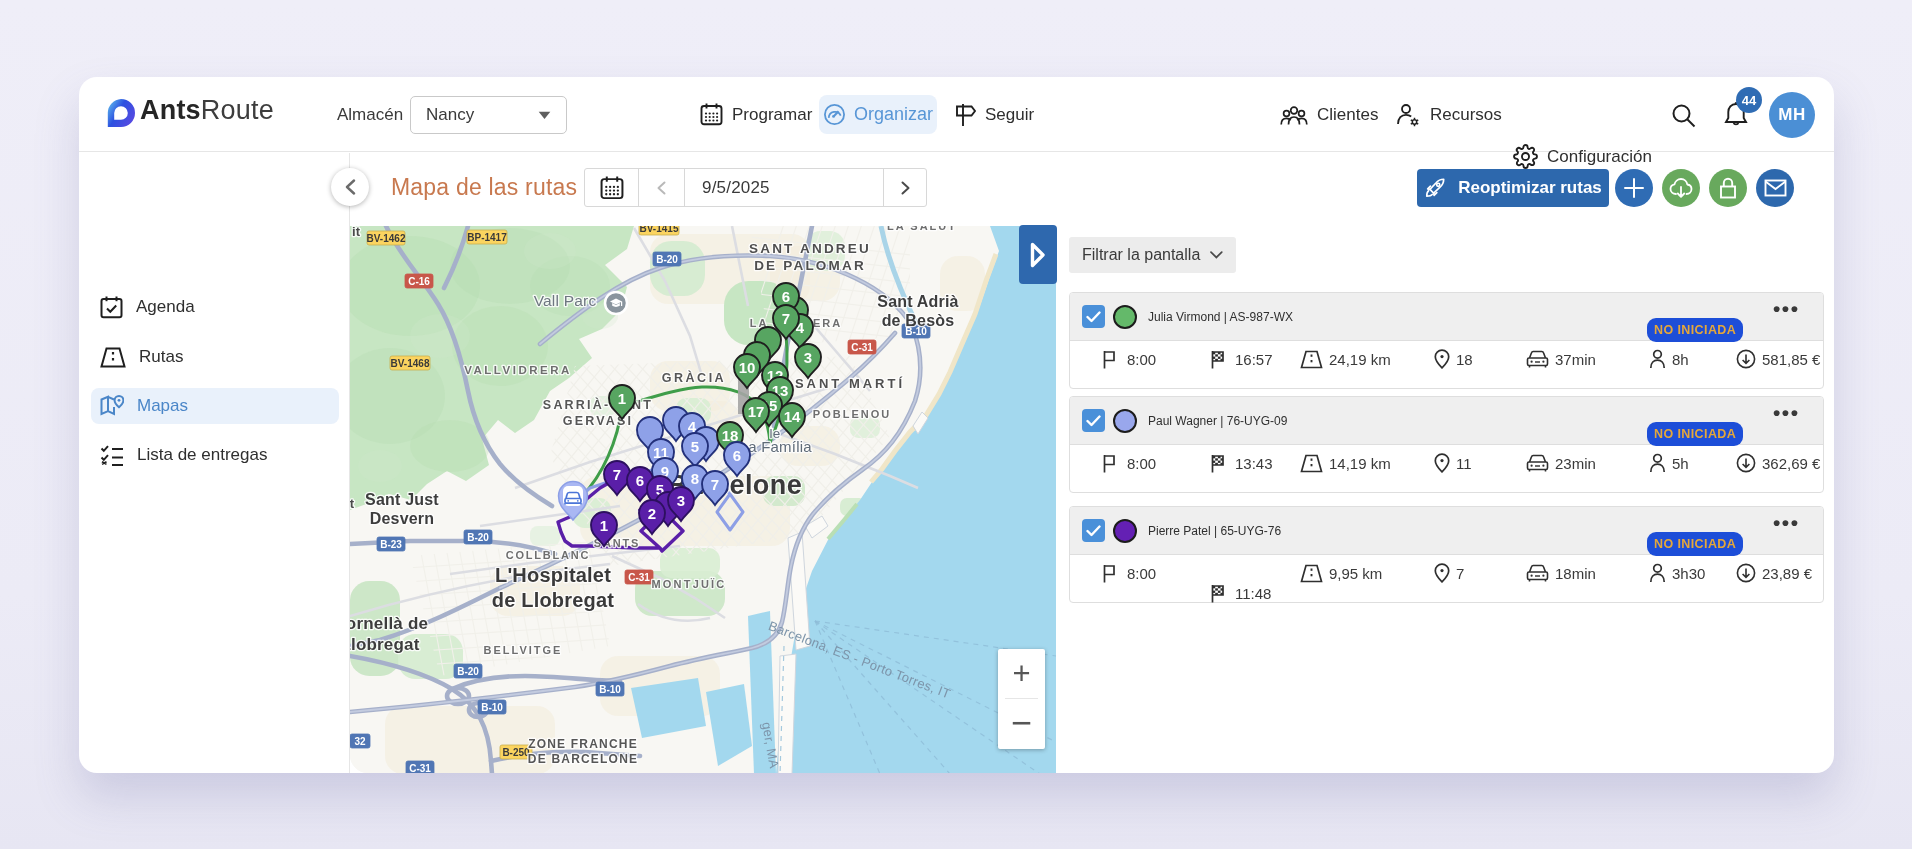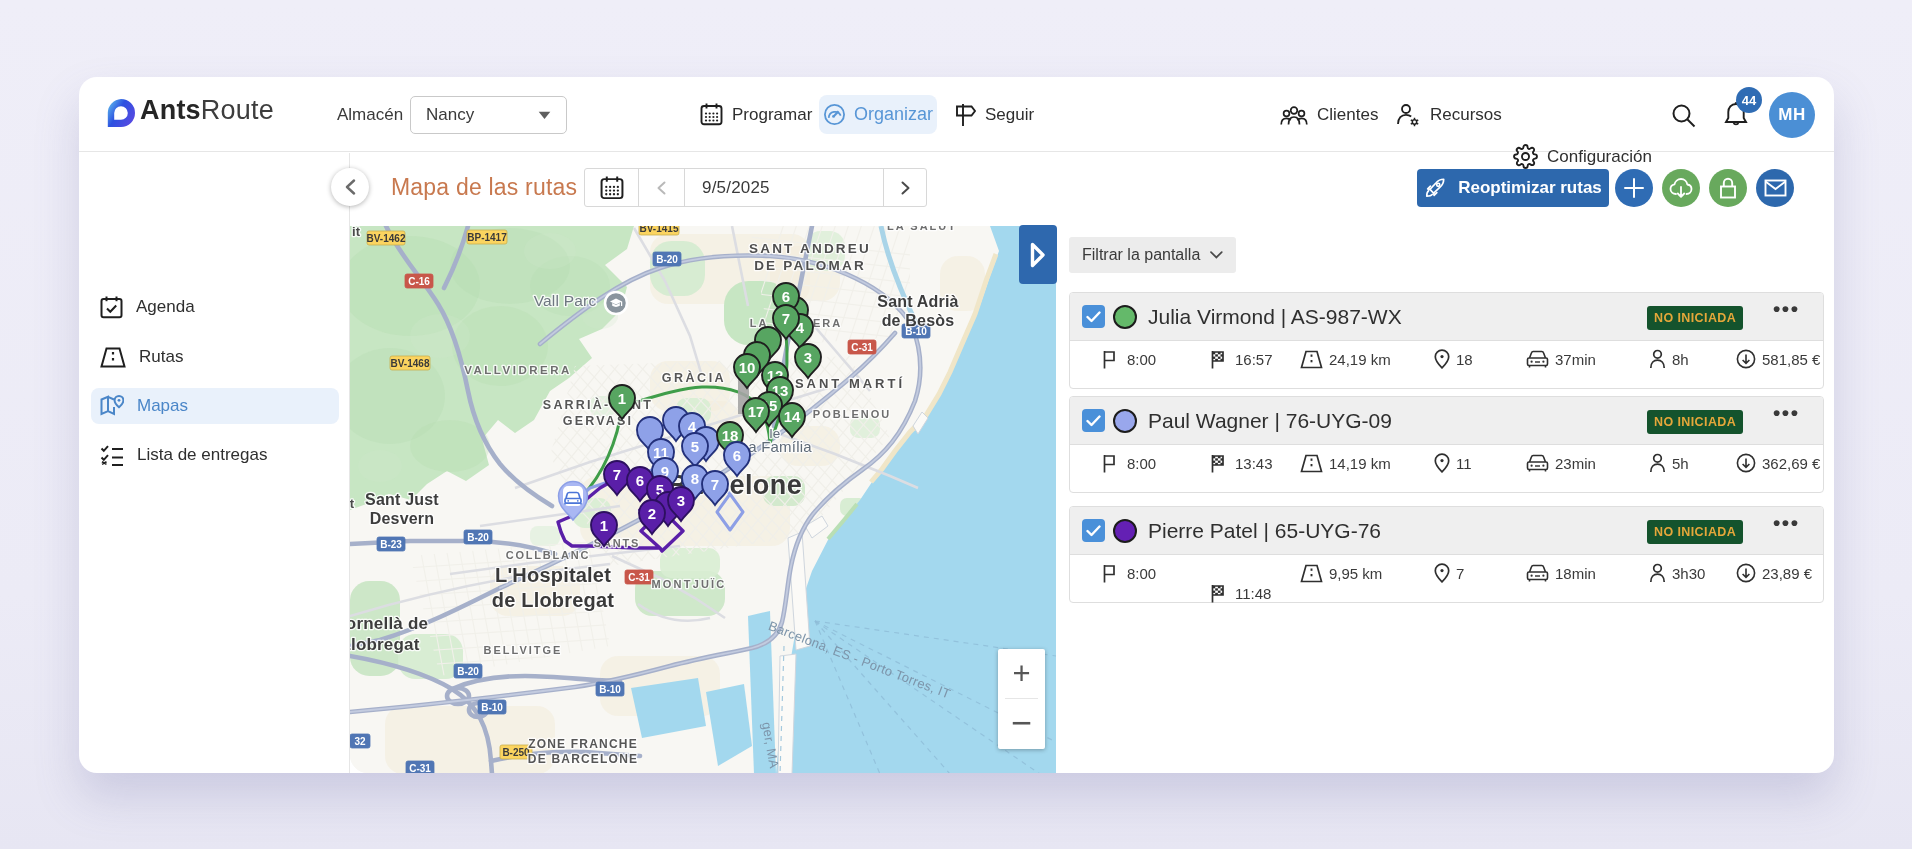--- a/index.html
+++ b/index.html
@@ -30,22 +30,22 @@
 #datew .cell { height:100%; display:flex; align-items:center; justify-content:center; }
 #reopt { left:1067px; top:16px; width:192px; height:38px; background:#2d68ad; border-radius:4px; color:#fff; font-size:17px; font-weight:700; display:flex; align-items:center; justify-content:center; gap:12px; }
 .cbtn { top:16px; width:38px; height:38px; border-radius:50%; display:flex; align-items:center; justify-content:center; }
 
 #rpanel { left:977px; top:149px; width:778px; height:547px; }
 #filterbox { left:13px; top:11px; width:167px; height:36px; background:#ececec; border-radius:3px; display:flex; align-items:center; padding:0 13px; font-size:16px; color:#3a3a3a; gap:10px; white-space:nowrap; }
 .rcard { left:13px; width:755px; height:97px; border:1px solid #dedede; border-radius:4px; background:#fff; }
 .rhead { height:48px; background:#efefef; display:flex; align-items:center; border-bottom:1px solid #dedede; border-radius:3px 3px 0 0; position:relative; }
 .ckbox { width:23px; height:23px; background:#4a90d9; border-radius:4px; margin-left:12px; display:flex; align-items:center; justify-content:center; flex:0 0 auto; }
 .vcirc { width:24px; height:24px; border-radius:50%; border:2.5px solid #1c1c1c; margin-left:8px; flex:0 0 auto; }
-.rname { font-size:21px; color:#2f2f2f; margin-left:11px; white-space:nowrap; }
-.nobadge { position:absolute; left:577px; top:13px; background:#14532d; color:#e5a73a; font-size:12.5px; font-weight:700; letter-spacing:0.4px; padding:5px 7px; border-radius:3px; }
+.rname { font-size:12px; color:#2f2f2f; margin-left:11px; white-space:nowrap; }
+.nobadge { position:absolute; left:577px; top:25px; background:#1d4ed8; color:#e5a73a; font-size:12.5px; font-weight:700; letter-spacing:0.4px; padding:5px 7px; border-radius:9px; }
 .dots { position:absolute; left:703px; top:4px; color:#3a3a3a; font-size:21px; font-weight:700; letter-spacing:1.5px; }
 .rstats { height:48px; position:relative; }
 .stat { position:absolute; top:0; height:36px; display:flex; align-items:center; gap:6px; font-size:15px; color:#3a3a3a; white-space:nowrap; }
 .stat svg { flex:0 0 auto; }
 
 #mapwrap { left:271px; top:149px; width:706px; height:547px; overflow:hidden; background:#f7f6f3; border-radius:0 0 0 18px; }
 #paneltoggle { left:940px; top:148px; width:38px; height:59px; background:#2e68ae; border-radius:4px; display:flex; align-items:center; justify-content:center; z-index:4; }
 </style>
 </head>
 <body>

